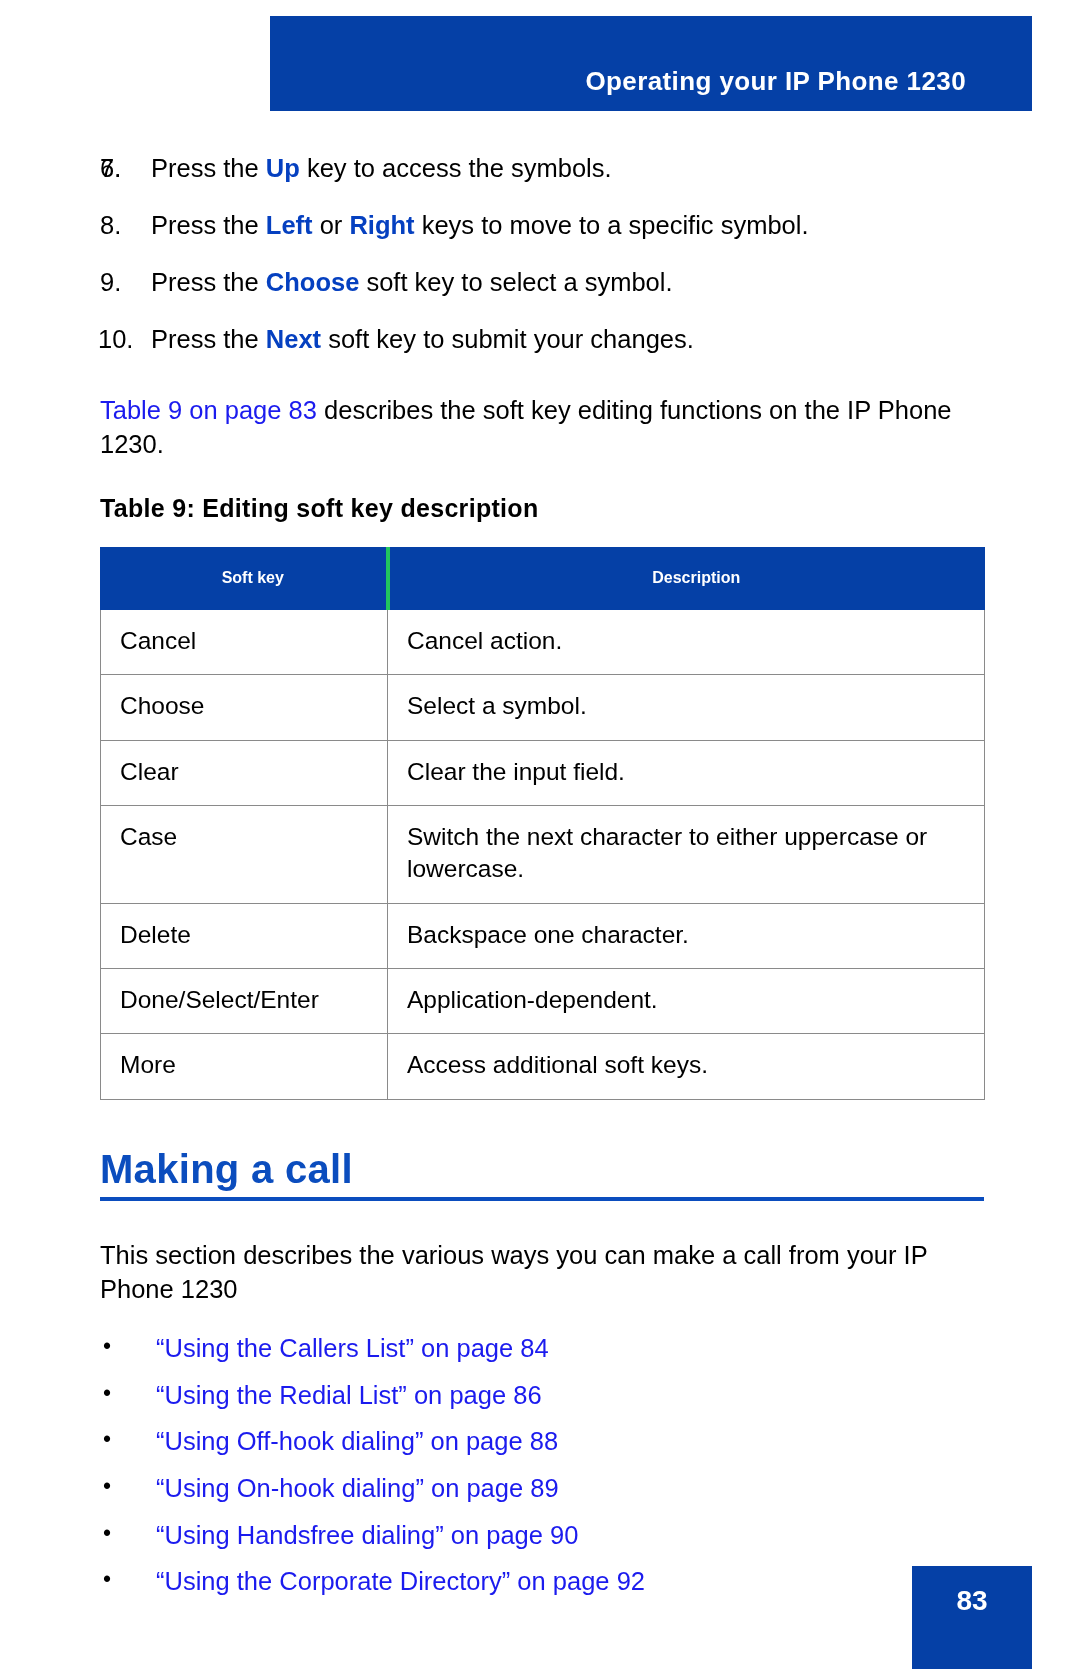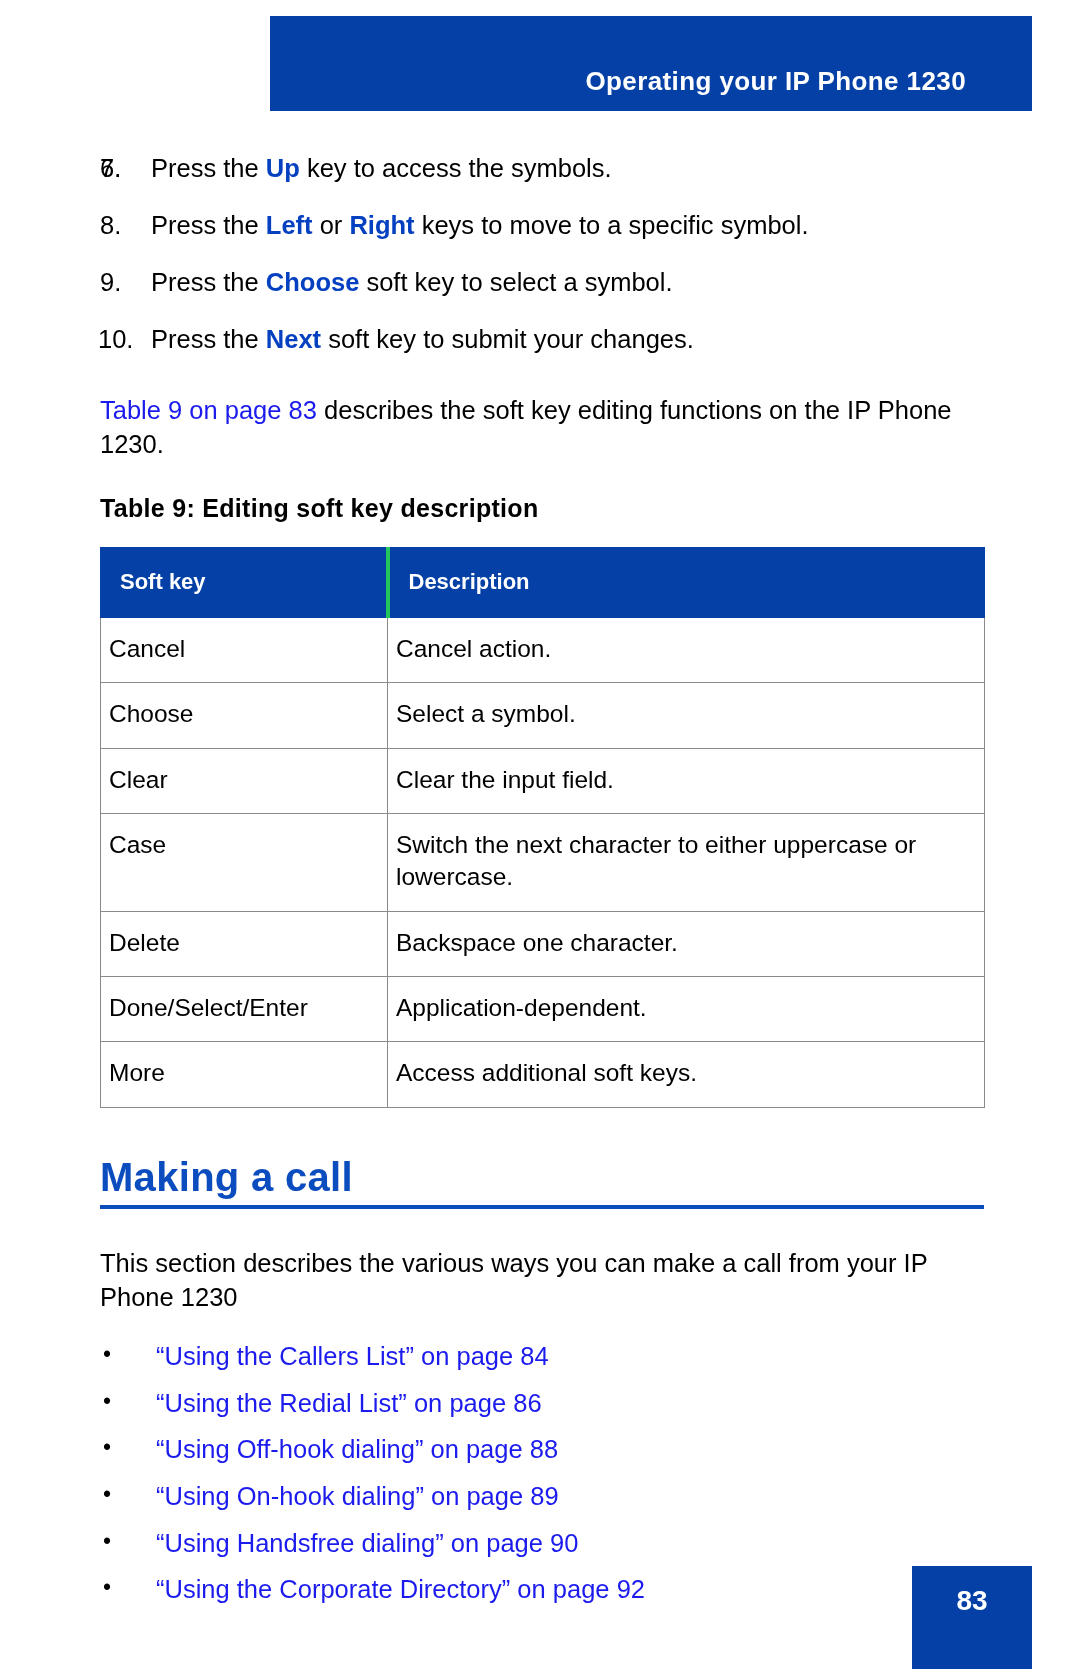--- a/index.html
+++ b/index.html
@@ -100,33 +100,33 @@
     border-collapse: collapse;
     width: 884px;
     table-layout: fixed;
     font-size: 24.5px;
   }
   .soft-table col.c1 { width: 287px; }
   .soft-table col.c2 { width: 597px; }
   .soft-table thead th {
     background: #0540A6;
     color: #ffffff;
-    text-align: left;
-    font-size: 22px;
+    text-align: center;
+    font-size: 16px;
     font-weight: bold;
     padding: 21px 0 22px 19px;
     border: 1px solid #0540A6;
     margin-top: 17px;
   }
   .soft-table thead th.col-sep {
     border-left: 4px solid #22c55e;
   }
   .soft-table tbody td {
     border: 1px solid #8a8a8a;
-    padding: 15px 14px 17px 8px;
+    padding: 15px 14px 17px 19px;
     vertical-align: top;
     line-height: 1.32;
     color: #000000;
   }
 
   
   .section-heading {
     margin-top: 48px;
     font-size: 40px;
     font-weight: bold;

